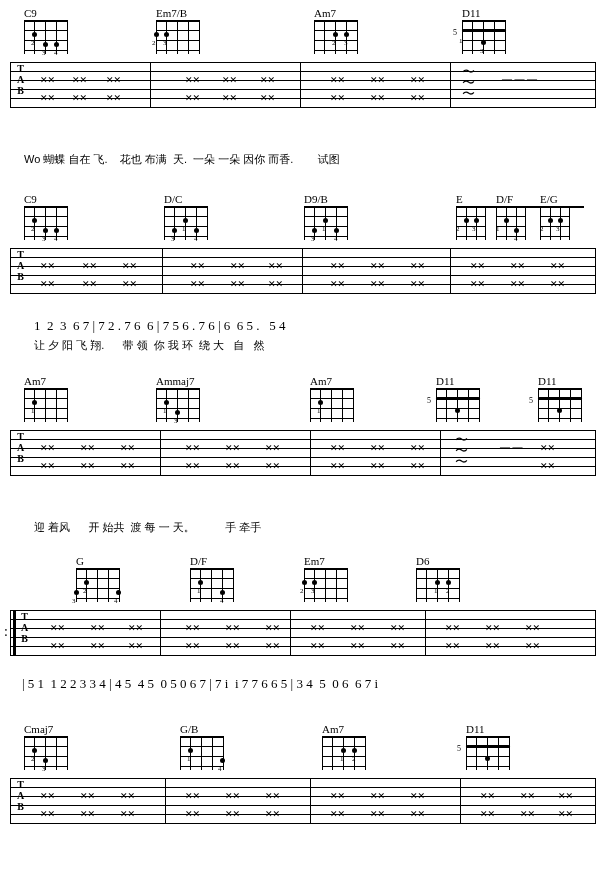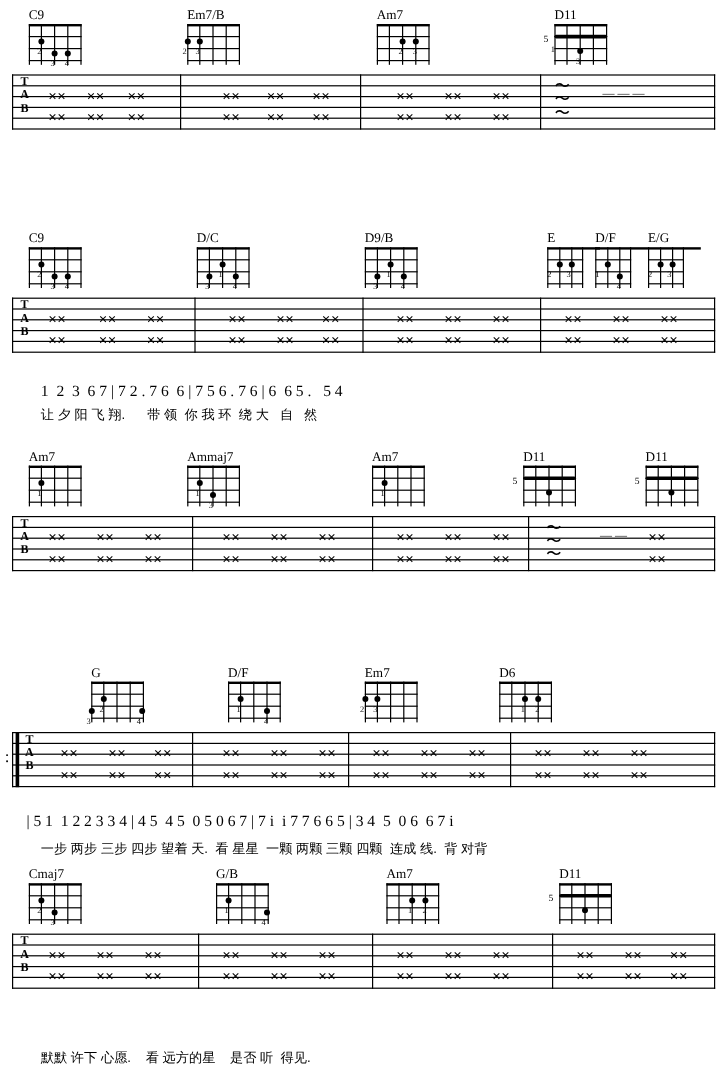--- a/index.html
+++ b/index.html
@@ -148,20 +148,21 @@
       <span class="xmark" style="left:320px;top:14px">✕✕</span>
       <span class="xmark" style="left:320px;top:32px">✕✕</span>
       <span class="xmark" style="left:360px;top:14px">✕✕</span>
       <span class="xmark" style="left:360px;top:32px">✕✕</span>
       <span class="xmark" style="left:400px;top:14px">✕✕</span>
       <span class="xmark" style="left:400px;top:32px">✕✕</span>
       <span class="squig" style="left:452px;top:4px;">〜<br>〜<br>〜</span>
       <span class="dash" style="left:492px;top:12px">— — —</span>
     </div>
 
+    <div class="lyric" style="left:24px;top:152px;">Wo 蝴蝶 自在 飞.    花也 布满  天.  一朵 一朵 因你 而香.        试图</div>
   </div>
 
   <div class="system" style="position:absolute;left:0;top:186px;width:606px;height:172px;">
     <div class="chord" style="left:24px;top:8px;">
       <div class="cname">C9</div>
       <div class="grid">
         <div class="nut"></div>
         <div class="vline" style="left:0"></div>
           <div class="vline" style="left:10px"></div>
           <div class="vline" style="left:21px"></div>
@@ -429,20 +430,21 @@
       <span class="xmark" style="left:360px;top:14px">✕✕</span>
         <span class="xmark" style="left:360px;top:32px">✕✕</span>
       <span class="xmark" style="left:400px;top:14px">✕✕</span>
         <span class="xmark" style="left:400px;top:32px">✕✕</span>
       <span class="squig" style="left:445px;top:4px;">〜<br>〜<br>〜</span>
       <span class="dash" style="left:490px;top:12px">— —</span>
       <span class="xmark" style="left:530px;top:14px">✕✕</span>
         <span class="xmark" style="left:530px;top:32px">✕✕</span>
     </div>
 
+    <div class="lyric" style="left:34px;top:152px;">迎 着风      开 始共  渡 每 一 天。          手 牵手</div>
   </div>
 
   <div class="system" style="position:absolute;left:0;top:548px;width:606px;height:172px;">
     <div class="chord" style="left:76px;top:8px;">
       <div class="cname">G</div>
       <div class="grid">
         <div class="nut"></div>
         <div class="vline" style="left:0"></div>
           <div class="vline" style="left:10px"></div>
           <div class="vline" style="left:21px"></div>
@@ -549,21 +551,20 @@
         <span class="xmark" style="left:380px;top:32px">✕✕</span>
       <span class="xmark" style="left:435px;top:14px">✕✕</span>
         <span class="xmark" style="left:435px;top:32px">✕✕</span>
       <span class="xmark" style="left:475px;top:14px">✕✕</span>
         <span class="xmark" style="left:475px;top:32px">✕✕</span>
       <span class="xmark" style="left:515px;top:14px">✕✕</span>
         <span class="xmark" style="left:515px;top:32px">✕✕</span>
     </div>
 
     <div class="numrow" style="left:22px;top:128px;">| 5 1  1 2 2 3 3 4 | 4 5  4 5  0 5 0 6 7 | 7 i  i 7 7 6 6 5 | 3 4  5  0 6  6 7 i</div>
-    <div class="lyric" style="left:34px;top:152px;">一步 两步 三步 四步 望着 天.  看 星星  一颗 两颗 三颗 四颗  连成 线.  背 对背</div>
   </div>
 
   <div class="system" style="position:absolute;left:0;top:716px;width:606px;height:180px;">
     <div class="chord" style="left:24px;top:8px;">
       <div class="cname">Cmaj7</div>
       <div class="grid">
         <div class="nut"></div>
         <div class="vline" style="left:0"></div>
           <div class="vline" style="left:10px"></div>
           <div class="vline" style="left:21px"></div>
@@ -664,16 +665,15 @@
       <span class="xmark" style="left:400px;top:14px">✕✕</span>
         <span class="xmark" style="left:400px;top:32px">✕✕</span>
       <span class="xmark" style="left:470px;top:14px">✕✕</span>
         <span class="xmark" style="left:470px;top:32px">✕✕</span>
       <span class="xmark" style="left:510px;top:14px">✕✕</span>
         <span class="xmark" style="left:510px;top:32px">✕✕</span>
       <span class="xmark" style="left:548px;top:14px">✕✕</span>
         <span class="xmark" style="left:548px;top:32px">✕✕</span>
     </div>
 
-    <div class="lyric" style="left:34px;top:158px;">默默 许下 心愿.    看 远方的星    是否 听  得见.</div>
   </div>
 
 </div>
 
 </body></html>

